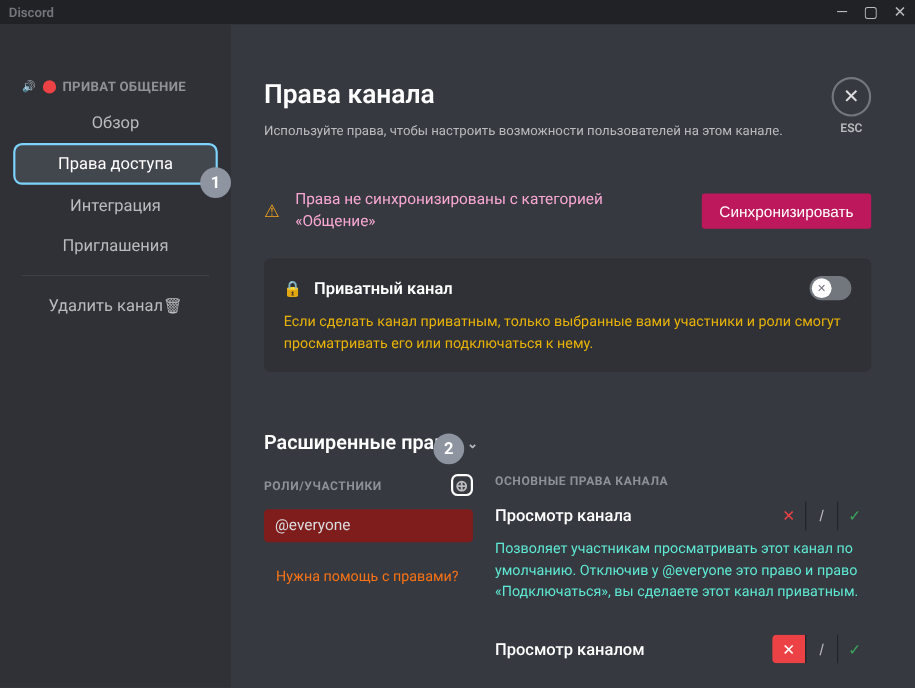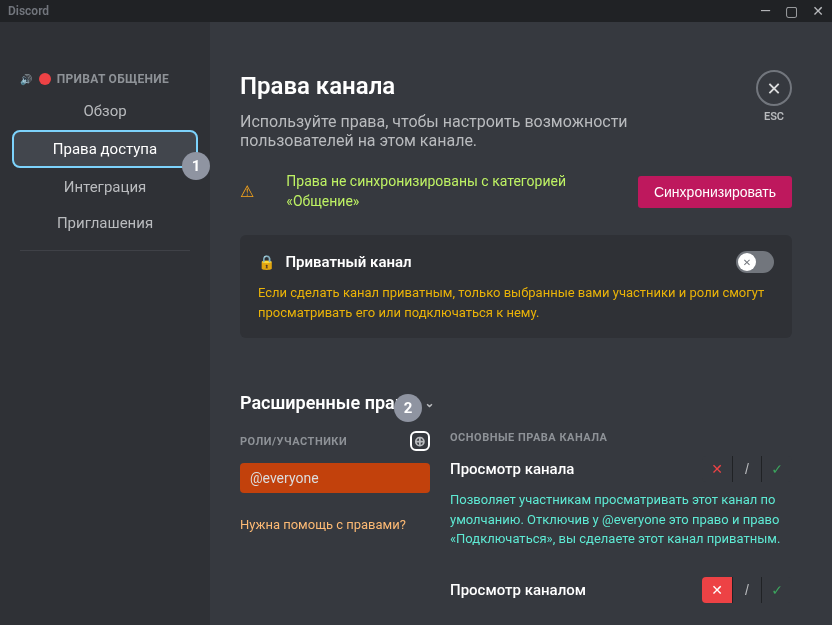--- a/index.html
+++ b/index.html
@@ -107,31 +107,31 @@
       border-radius: 50%;
       display: flex;
       align-items: center;
       justify-content: center;
       color: #dcddde;
       font-size: 18px;
       margin-bottom: 4px;
     }
     .close-label { font-size: 11px; color: #b9bbbe; font-weight: 600; }
     h1 { font-size: 24px; font-weight: 600; color: #fff; margin-bottom: 12px; }
-    .subtitle { font-size: 16px; color: #b9bbbe; margin-bottom: 12px; max-width: 480px; }
+    .subtitle { font-size: 12px; color: #b9bbbe; margin-bottom: 36px; max-width: 480px; }
     .sync-row {
       display: flex;
       align-items: center;
       justify-content: space-between;
       padding: 10px 0 20px;
       gap: 20px;
     }
     .sync-left { display: flex; align-items: center; gap: 14px; max-width: 340px; }
     .warn-icon { color: #faa61a; font-size: 16px; }
-    .sync-text { font-size: 14px; color: #bef264; line-height: 1.4; margin-left: 18px; }
+    .sync-text { font-size: 14px; color: #f9a8d4; line-height: 1.4; }
     .sync-btn {
       background: #be185d;
       color: #fff;
       border: none;
       padding: 8px 16px;
       border-radius: 3px;
       font-size: 14px;
       cursor: pointer;
     }
     .private-card {
@@ -230,32 +230,33 @@
       display: flex;
       align-items: center;
       gap: 8px;
       padding: 7px 10px;
       border-radius: 4px;
       font-size: 14px;
       color: #dcddde;
       cursor: pointer;
       margin-bottom: 2px;
     }
-    .role-item.selected { background: #c2410c; }
+    .role-item.selected { background: #7f1d1d; }
     .role-dot {
       width: 10px; height: 10px;
       border-radius: 50%;
       background: #fff;
       display: inline-block;
     }
     .help-link {
       font-size: 13px;
-      color: #fdba74;
+      color: #f97316;
       margin-top: 24px;
       cursor: pointer;
+      margin-left: 11px;
     }
     .perms-col { flex: 1; }
     .perm-row { margin-bottom: 28px; }
     .perm-title-row {
       display: flex;
       justify-content: space-between;
       align-items: center;
       margin-bottom: 8px;
     }
     .perm-title { font-size: 15px; font-weight: 500; color: #fff; }
@@ -308,20 +309,24 @@
       <span>Права доступа</span>
       <div class="badge-1">1</div>
     </div>
     <div class="sidebar-item">
       <span>Интеграция</span>
     </div>
     <div class="sidebar-item">
       <span>Приглашения</span>
     </div>
     <div class="sidebar-divider"></div>
+    <div class="sidebar-item">
+      <span>Удалить канал</span>
+      <span class="trash-icon">🗑</span>
+    </div>
   </div>
 
   <div class="main">
     <div class="close-btn">
       <div class="close-circle">✕</div>
       <div class="close-label">ESC</div>
     </div>
 
     <h1>Права канала</h1>
     <p class="subtitle">Используйте права, чтобы настроить возможности пользователей на этом канале.</p>

